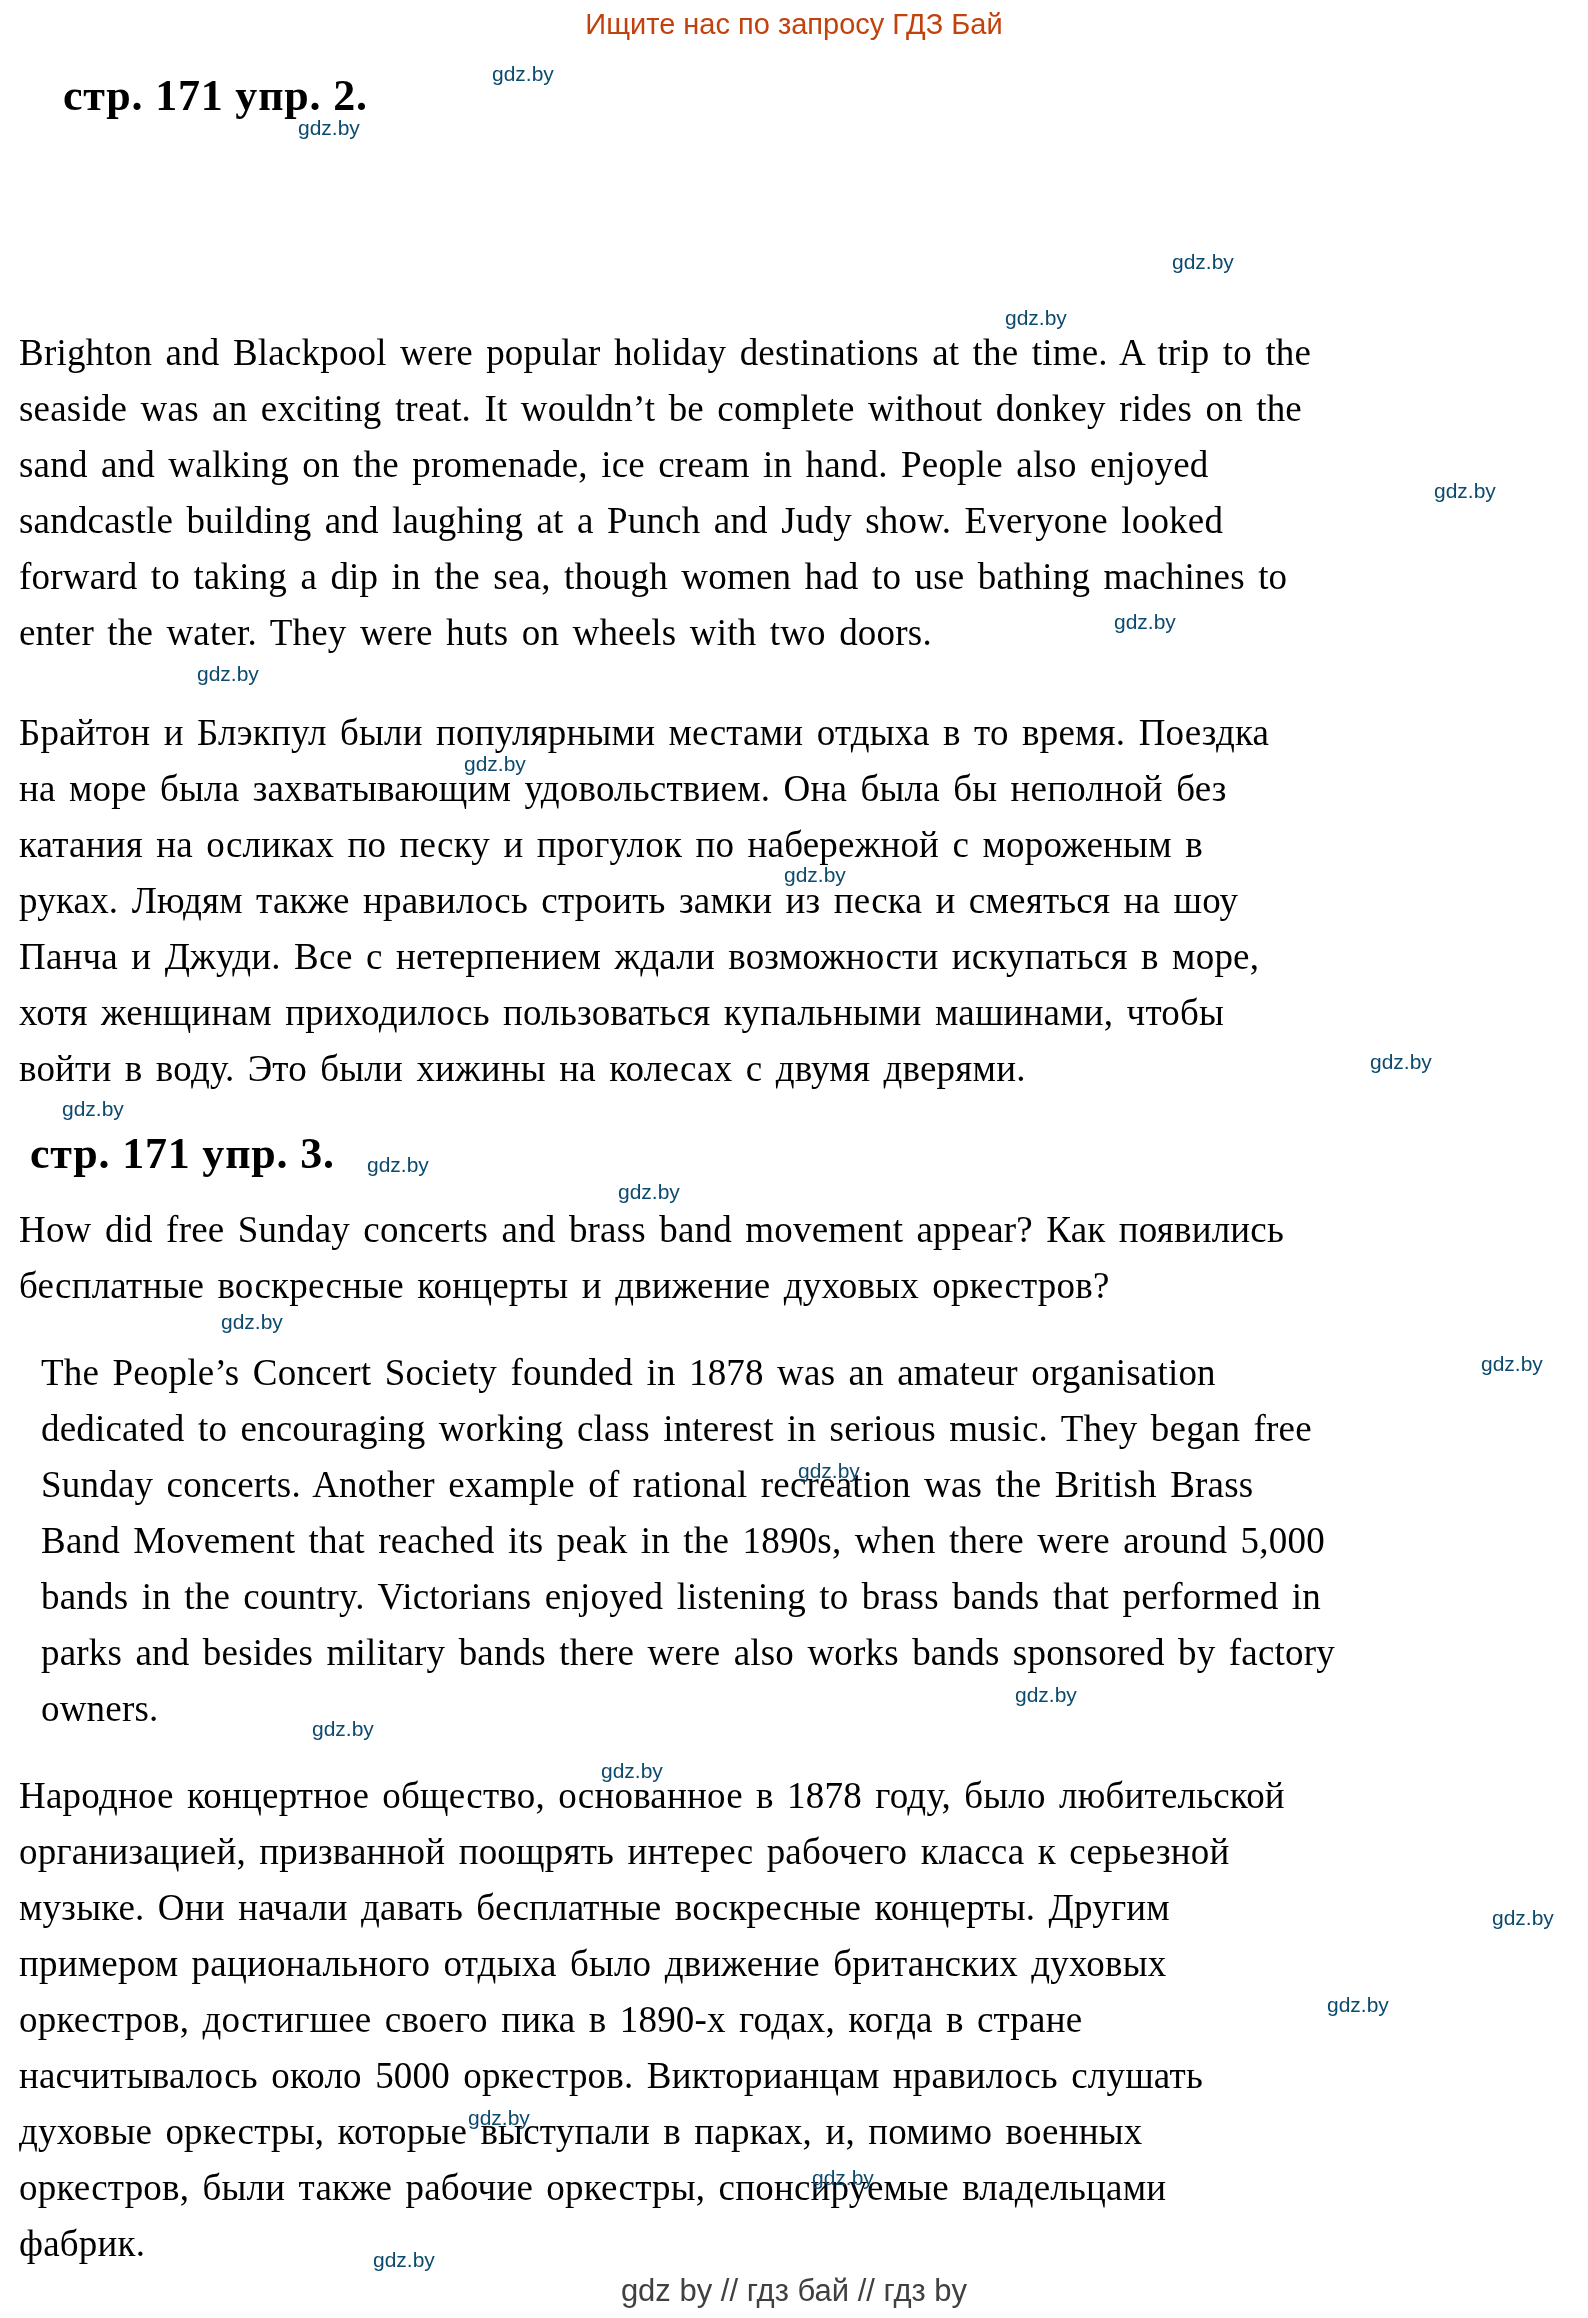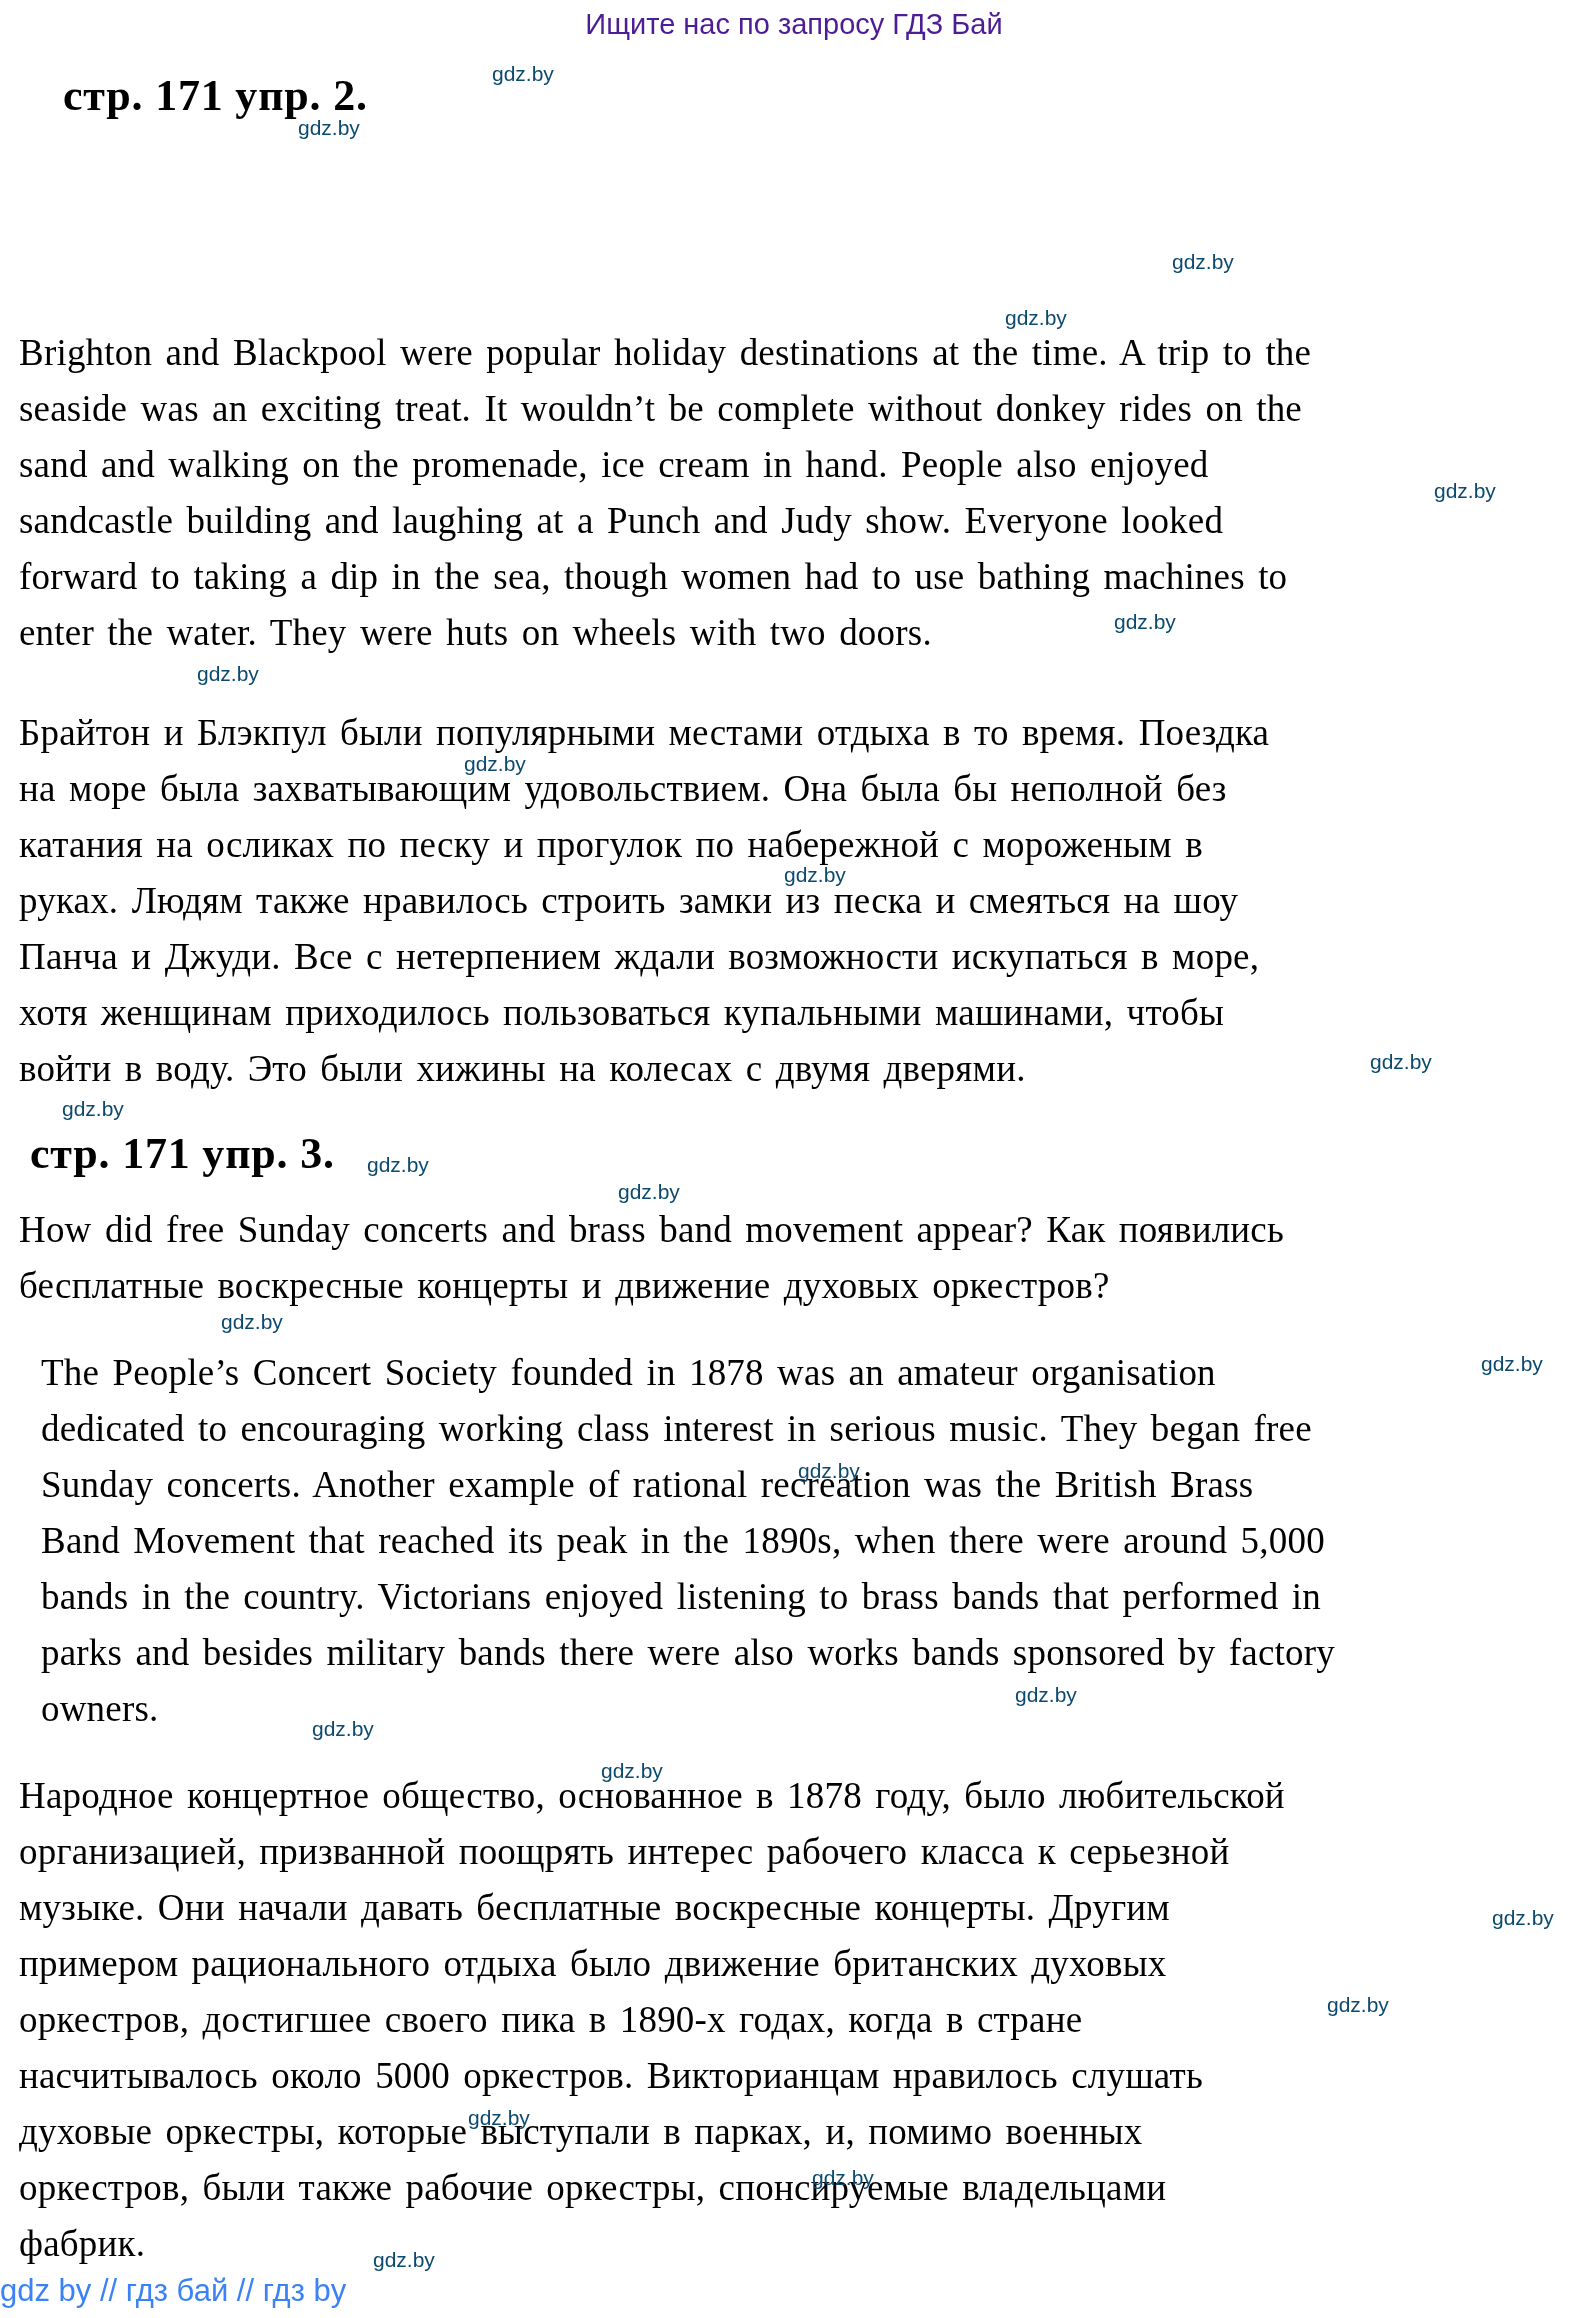--- a/index.html
+++ b/index.html
@@ -18,21 +18,21 @@
   }
   .header-note {
     position: absolute;
     top: 7.8px;
     left: 0;
     width: 100%;
     text-align: center;
     font-family: "Liberation Sans", sans-serif;
     font-size: 29px;
     font-weight: 500;
-    color: #4c1d95;
+    color: #c2410c;
   }
   .exercise-heading {
     position: absolute;
     left: 30px;
     margin: 0;
     font-family: "Liberation Serif", serif;
     font-weight: bold;
     font-size: 44px;
     line-height: 47px;
     letter-spacing: 0.8px;
@@ -61,23 +61,24 @@
     font-family: "Liberation Sans", sans-serif;
     font-size: 21px;
     color: #0c4a6e;
     white-space: nowrap;
   }
   .footer-note {
     position: absolute;
     top: 2273px;
     left: 0;
     width: 100%;
+    text-align: center;
     font-family: "Liberation Sans", sans-serif;
     font-size: 31px;
-    color: #3b82f6;
+    color: #404040;
   }
 </style>
 </head>
 <body>
 
 <div class="page">
 
   <div class="header-note">Ищите нас по запросу ГДЗ Бай</div>
 
   <h2 class="exercise-heading" id="ex2-heading">стр. 171 упр. 2.</h2>

